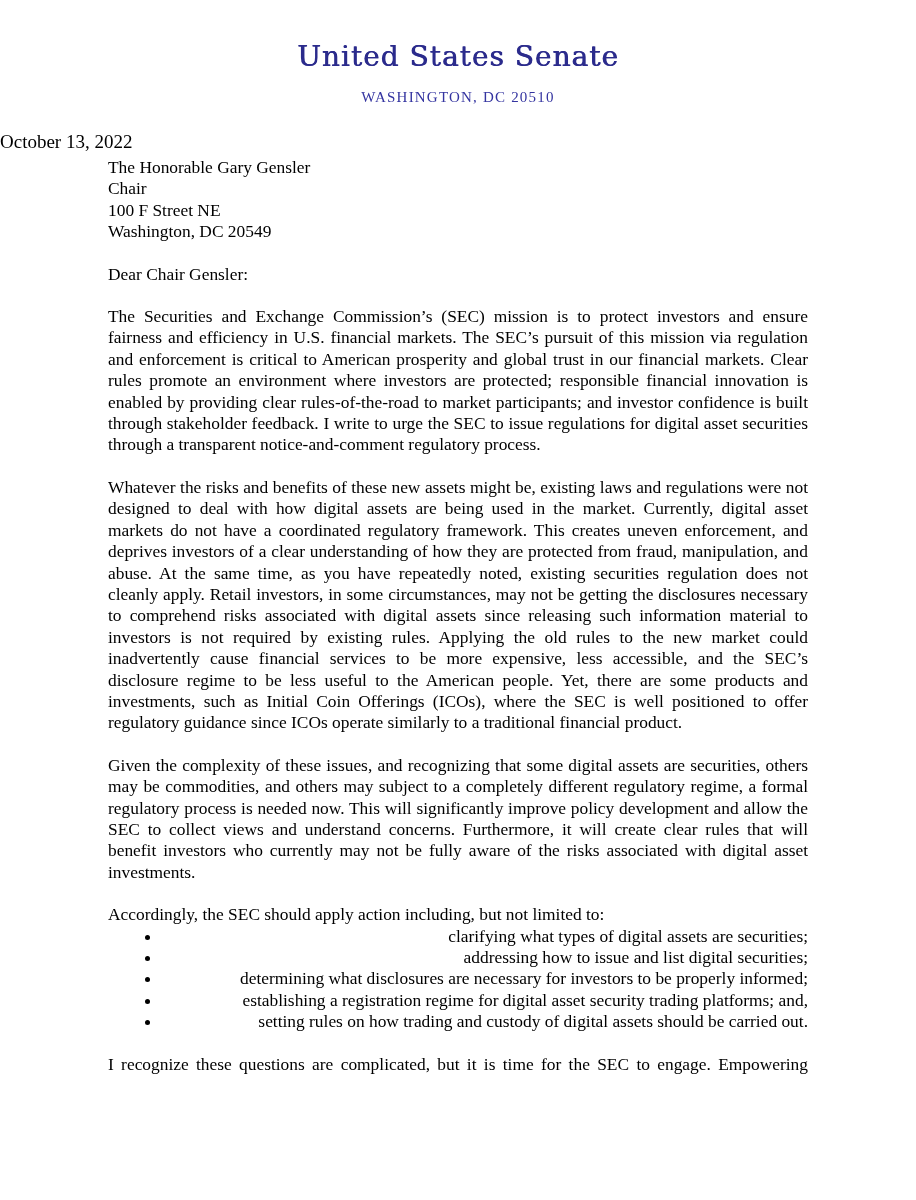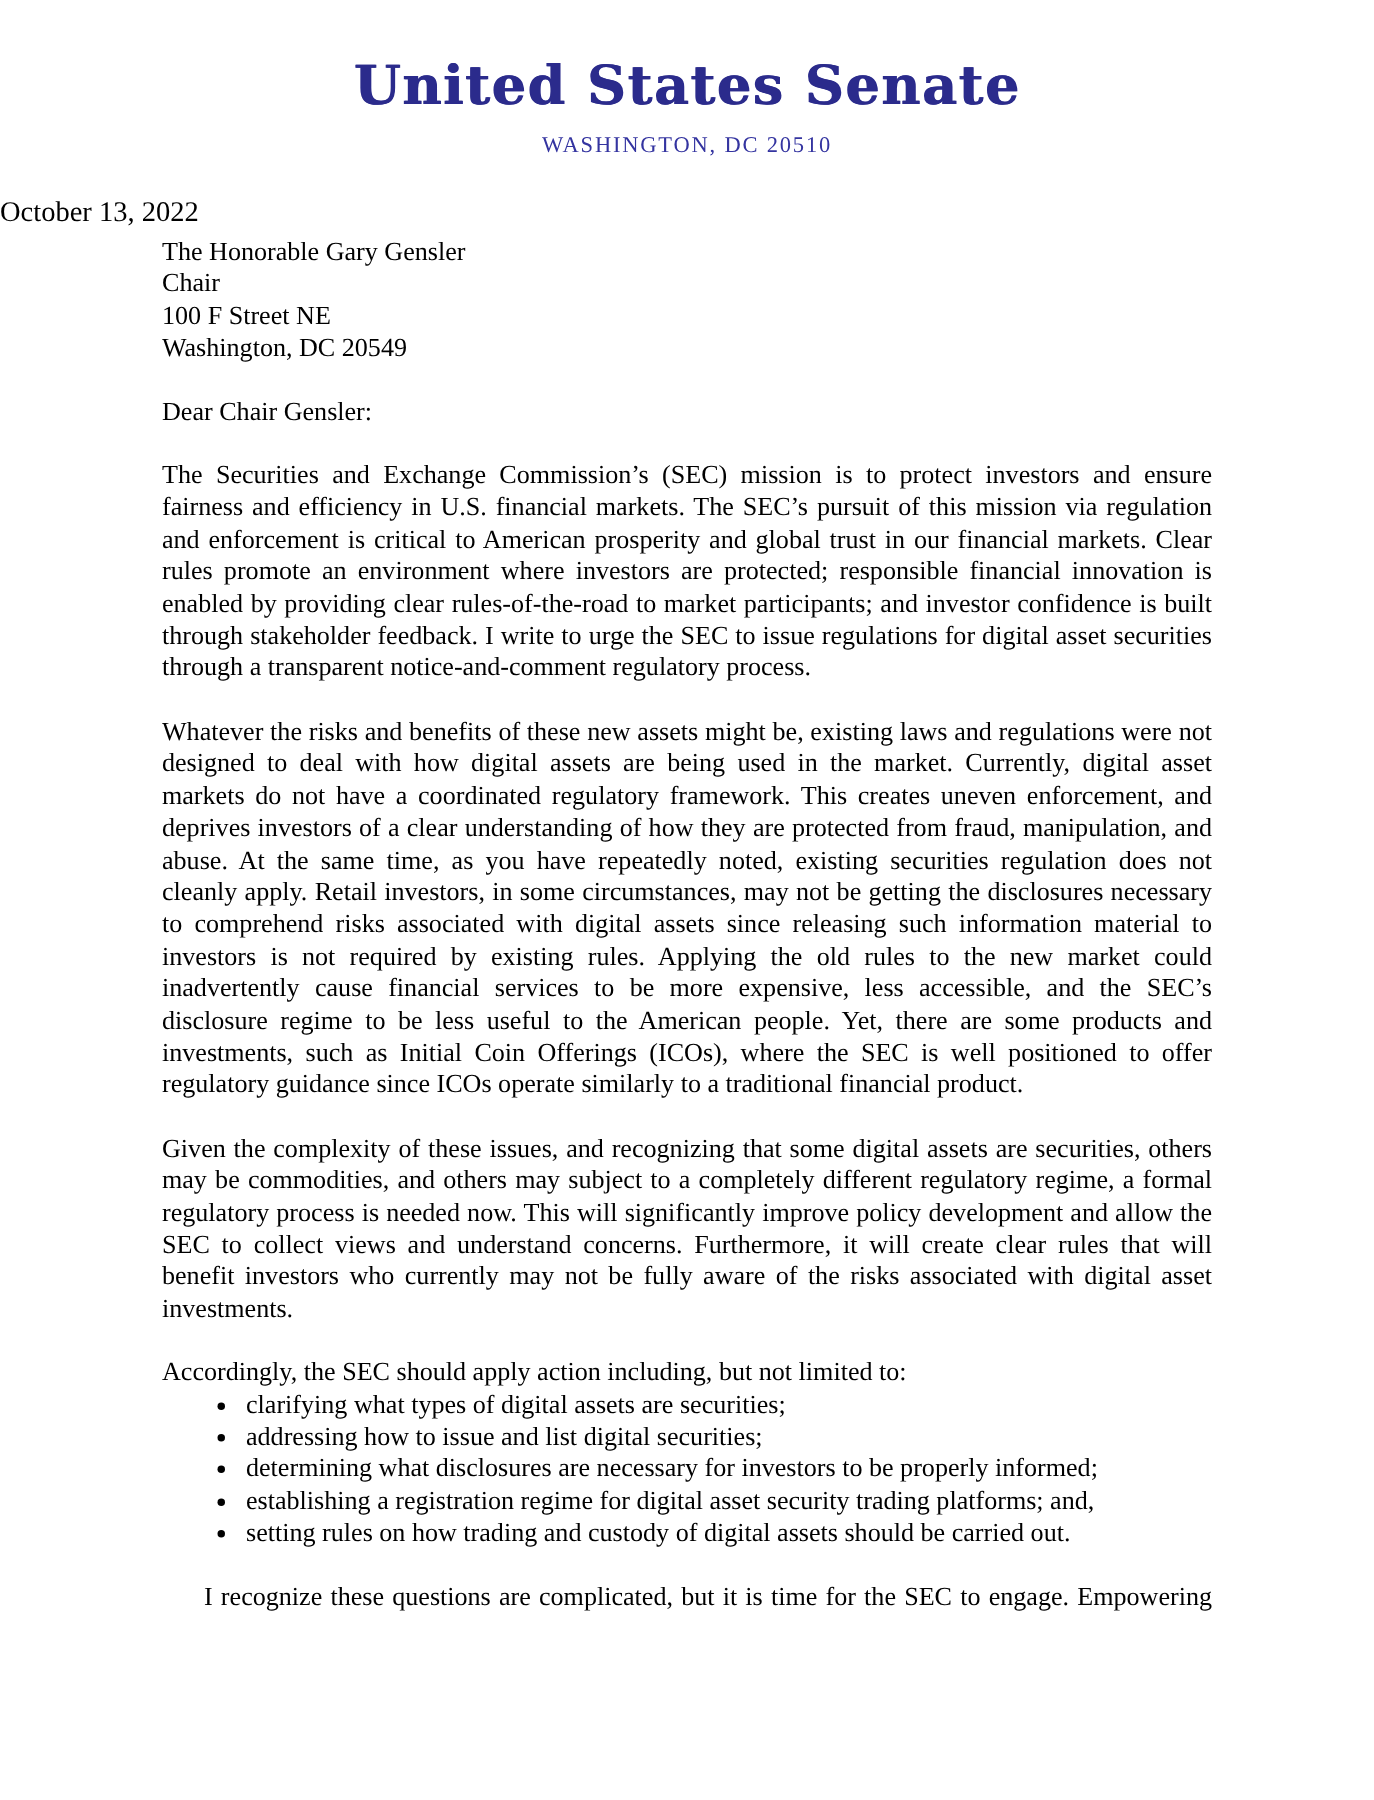--- a/index.html
+++ b/index.html
@@ -16,23 +16,23 @@
     color: #000000;
     overflow: hidden;
     box-sizing: border-box;
   }
   .letterhead {
     padding-top: 34px;
     text-align: center;
   }
   .org-name {
     font-family: "DejaVu Serif", serif;
-    font-size: 36px;
+    font-size: 28px;
     line-height: 46px;
-    font-weight: bold;
+    font-weight: normal;
     color: var(--header_blue, #2b2b8c);
     letter-spacing: 1px;
     text-shadow: 0.6px 0 0 var(--header_blue, #2b2b8c);
   }
   .org-address {
     margin-top: 6px;
     font-size: 15px;
     line-height: 22px;
     color: var(--subheader_blue, #3434a0);
     letter-spacing: 1.2px;
@@ -57,26 +57,26 @@
   }
   .salutation {
     margin-top: 21px;
   }
   .para {
     margin: 21px 0 0 0;
     text-align: justify;
   }
   .para.justify-last {
     text-align-last: justify;
-    margin-left: 28px;
   }
   .action-list {
     margin: 0;
     padding: 0 0 0 54px;
     list-style: disc;
+    text-align: right;
   }
   .action-list li {
     padding-left: 2px;
     margin: 0;
   }
 </style>
 </head>
 <body>
 
 <div class="page">

